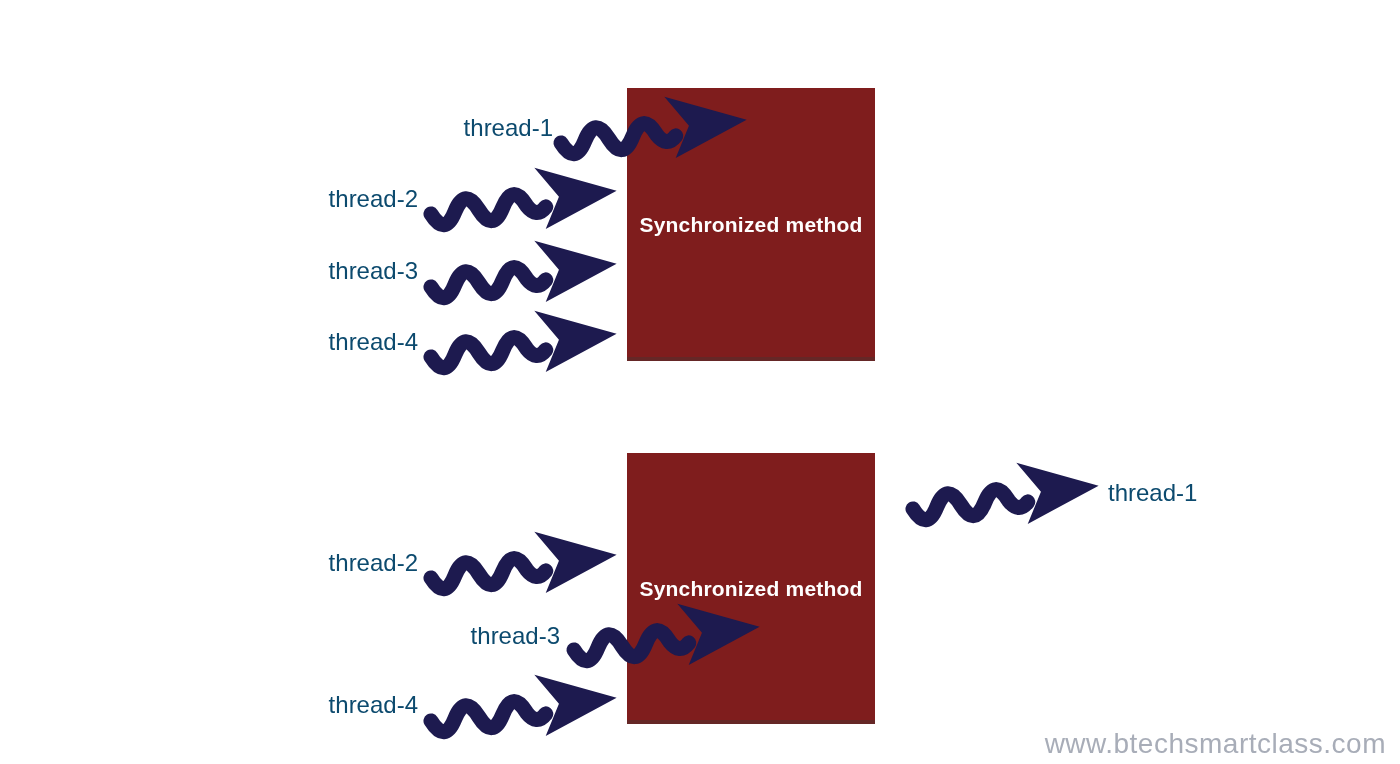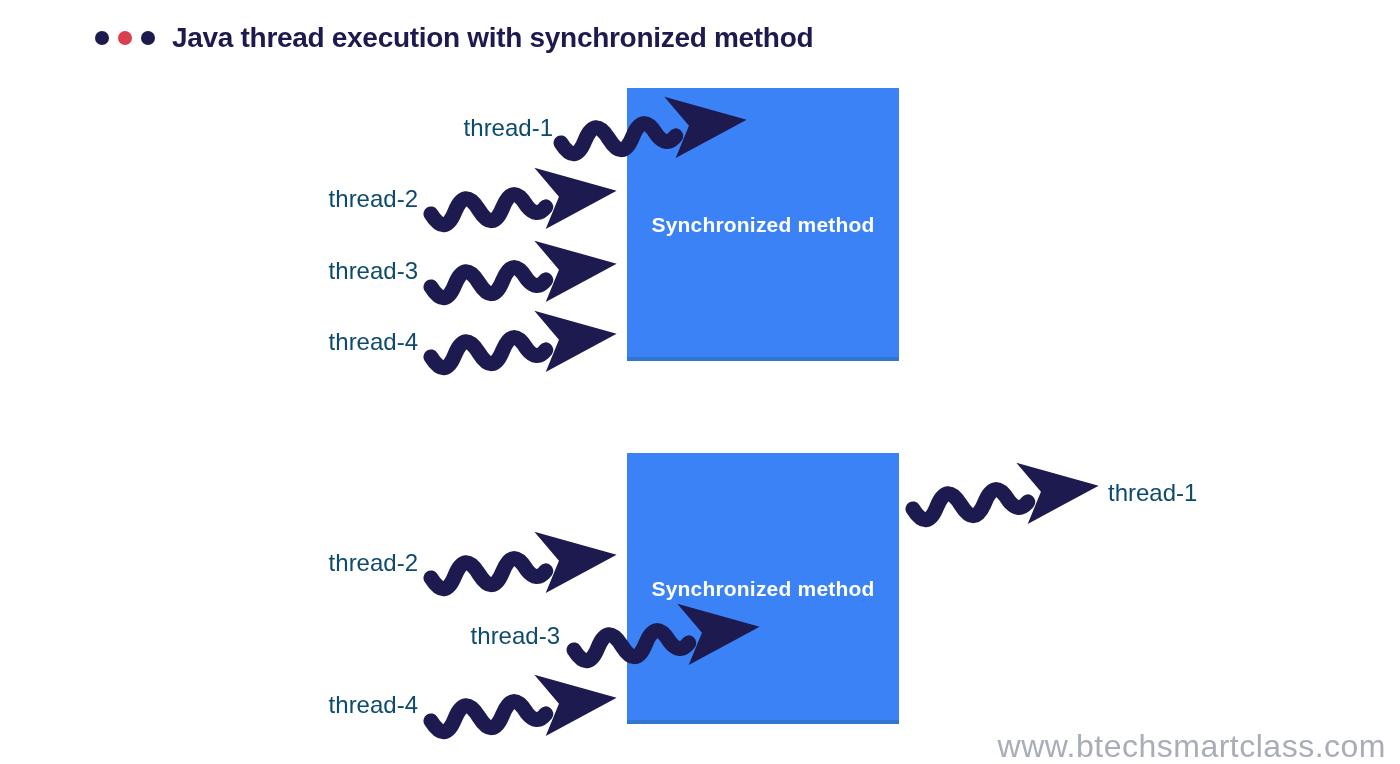--- a/index.html
+++ b/index.html
@@ -39,22 +39,22 @@
     font-weight: bold;
     color: #1d1a4f;
     letter-spacing: -0.3px;
     white-space: nowrap;
   }
 
   
   .sync-box {
     position: absolute;
     left: 627px;
-    width: 272px;
-    background: #3b82f6;
+    width: 248px;
+    background: #7f1d1d;
     box-shadow: inset 0 -4px 0 rgba(7, 77, 72, 0.22);
     display: flex;
     align-items: center;
     justify-content: center;
   }
   .sync-box-top    { top: 88px;  height: 273px; }
   .sync-box-bottom { top: 453px; height: 271px; }
   .sync-box-label {
     color: #ffffff;
     font-size: 21px;
@@ -80,46 +80,40 @@
     transform: rotate(-5deg);
     overflow: visible;
   }
   .svg-defs { position: absolute; width: 0; height: 0; }
 
   
   .watermark {
     position: absolute;
     right: 14px;
     top: 728px;
-    font-size: 32px;
+    font-size: 28px;
     color: #a8adb8;
     letter-spacing: 0.5px;
     white-space: nowrap;
   }
 </style>
 </head>
 <body>
 
 <div class="canvas">
 
   <svg class="svg-defs" aria-hidden="true">
     <defs>
       <g id="wavy-arrow">
         <path d="M 9 43 Q 21 67 33 43 Q 45 19 57 43 Q 69 67 81 43 Q 93 19 105 43 Q 114 57 124 46" fill="none" stroke="#1d1a4f" stroke-width="15" stroke-linecap="round" stroke-linejoin="round"></path>
         <polygon points="116,6 196,36 122,68 138,37" fill="#1d1a4f"></polygon>
       </g>
     </defs>
   </svg>
 
-  <div class="title-row">
-    <span class="dot dot-navy"></span>
-    <span class="dot dot-red"></span>
-    <span class="dot dot-navy"></span>
-    <h1 class="page-title">Java thread execution with synchronized method</h1>
-  </div>
 
   <div class="sync-box sync-box-top">
     <span class="sync-box-label">Synchronized method</span>
   </div>
 
   <div class="tlabel" style="right:847px; top:113px;">thread-1</div>
   <div class="tlabel" style="right:982px; top:184px;">thread-2</div>
   <div class="tlabel" style="right:982px; top:256px;">thread-3</div>
   <div class="tlabel" style="right:982px; top:327px;">thread-4</div>
 

